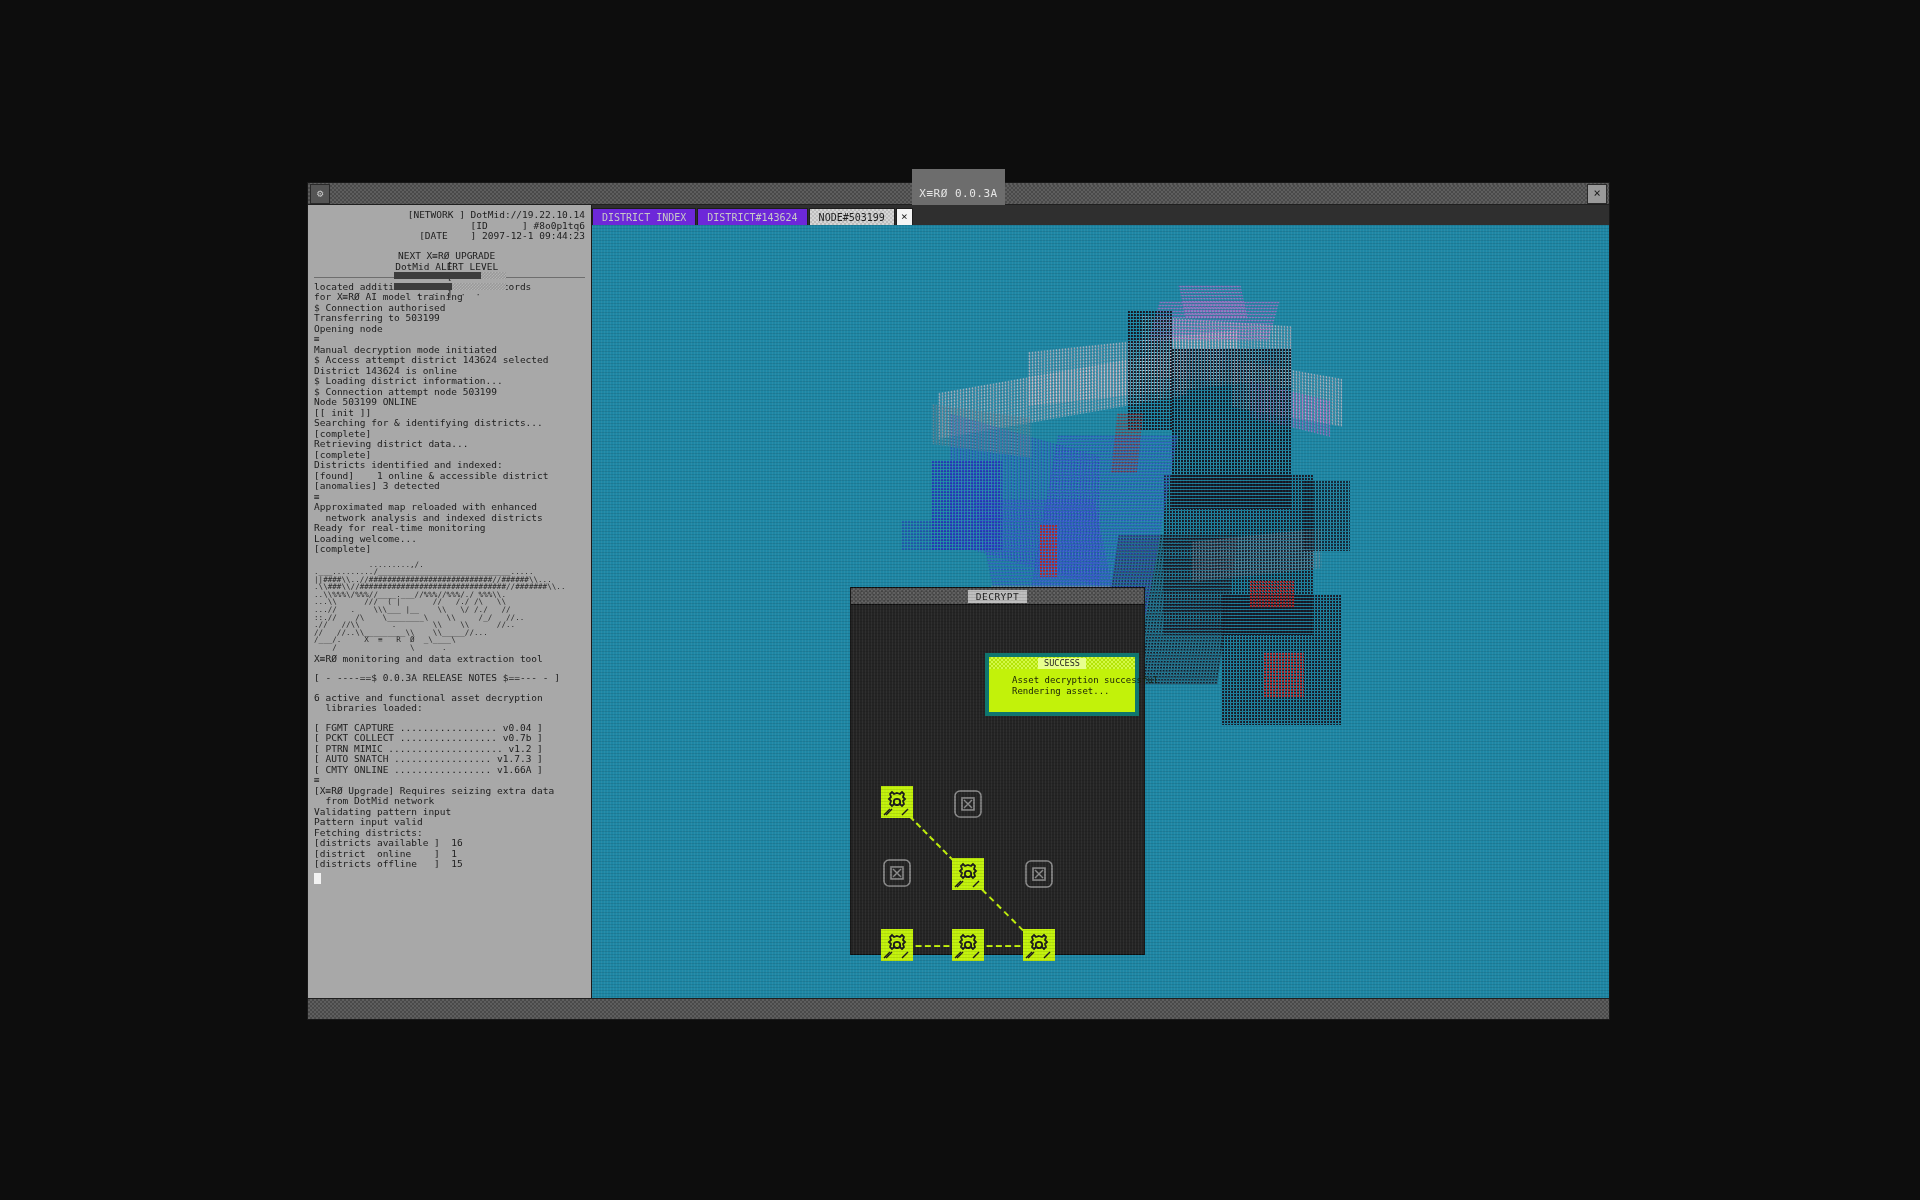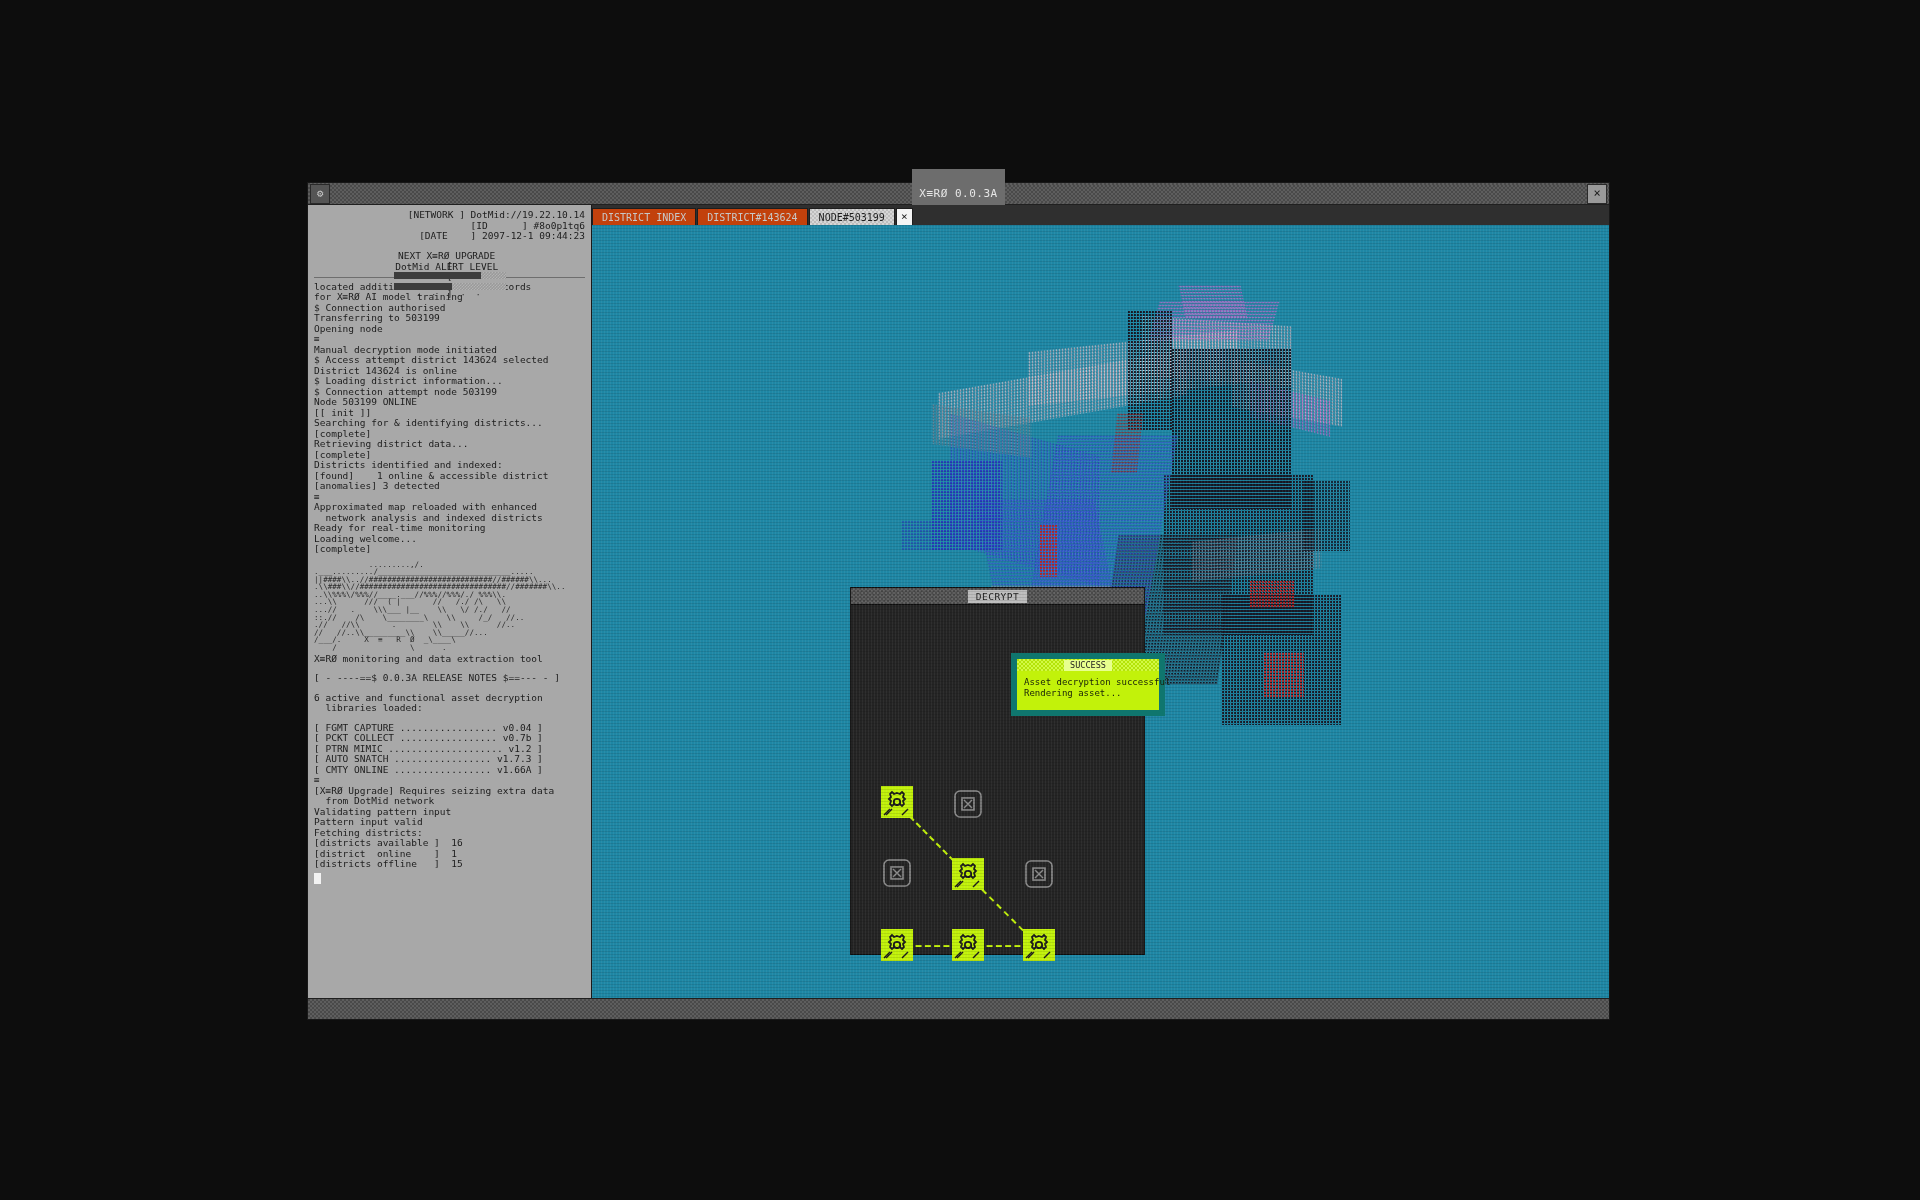--- a/index.html
+++ b/index.html
@@ -90,21 +90,21 @@
   }
 
   
   #right-pane{flex:1 1 auto;position:relative;height:100%;background:#2f2f2f;}
   #tabbar{
     position:absolute;left:0;top:0;width:100%;height:20px;
     background:#2f2f2f;display:flex;align-items:flex-end;
   }
   .tab{
     height:17px;line-height:17px;padding:0 9px;margin-right:1px;
-    font-size:10px;color:#c8c8c8;background:#c2410c;
+    font-size:10px;color:#c8c8c8;background:#6d28d9;
     border:1px solid #1e1e1e;border-bottom:none;
     white-space:nowrap;box-sizing:border-box;
   }
   .tab.active{
     color:#1d1d1d;
     background-color:#bdbdbd;
     background-image:
       linear-gradient(45deg,#d6d6d6 25%,transparent 25%,transparent 75%,#d6d6d6 75%),
       linear-gradient(45deg,#d6d6d6 25%,transparent 25%,transparent 75%,#d6d6d6 75%);
     background-size:4px 4px;background-position:0 0,2px 2px;
@@ -182,37 +182,37 @@
   }
   #decrypt-grid{position:absolute;left:0;top:16px;right:0;bottom:0;}
   .node{
     position:absolute;width:32px;height:32px;
     box-sizing:border-box;
   }
   .node svg{display:block;width:32px;height:32px;}
   .edge{position:absolute;height:0;border-top:2px dashed #c2f20a;transform-origin:0 0;}
 
   #success-dialog{
-    position:absolute;left:160px;top:65px;width:154px;height:63px;
-    background:#c2f20a;border:6px solid #0f766e;box-sizing:border-box;
+    position:absolute;left:134px;top:65px;width:154px;height:63px;
+    background:#c2f20a;border:4px solid #0f766e;box-sizing:border-box;
     z-index:5;
   }
   #success-titlebar{
     height:12px;display:flex;align-items:center;justify-content:center;
     background-color:#b4e309;
     background-image:
       linear-gradient(45deg,#d3f945 25%,transparent 25%,transparent 75%,#d3f945 75%),
       linear-gradient(45deg,#d3f945 25%,transparent 25%,transparent 75%,#d3f945 75%);
     background-size:4px 4px;background-position:0 0,2px 2px;
   }
   #success-title{
     background:#e7ff8e;color:#1d1d1d;font-size:8.5px;padding:0 6px;line-height:11px;
   }
   #success-body{
-    padding:6px 7px;font-size:9px;line-height:11px;color:#18200a;white-space:pre;
+    padding:6px 23px;font-size:9px;line-height:11px;color:#18200a;white-space:pre;
   }
 
   #statusbar{
     position:absolute;left:0;bottom:0;width:100%;height:21px;
     border-top:1px solid #1f1f1f;box-sizing:border-box;
   }
 </style>
 </head>
 <body>
 

